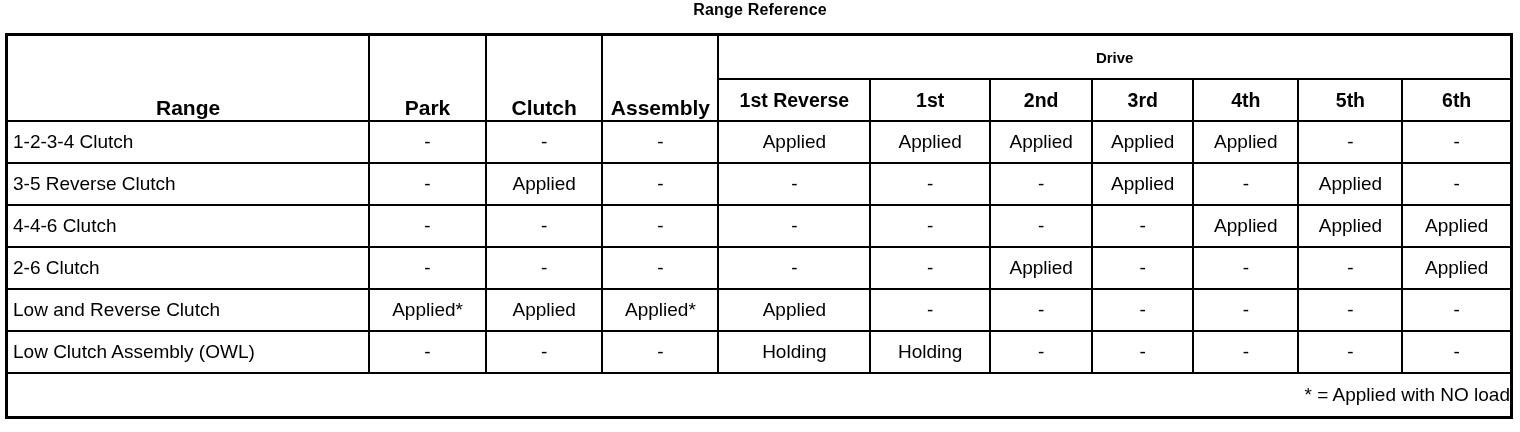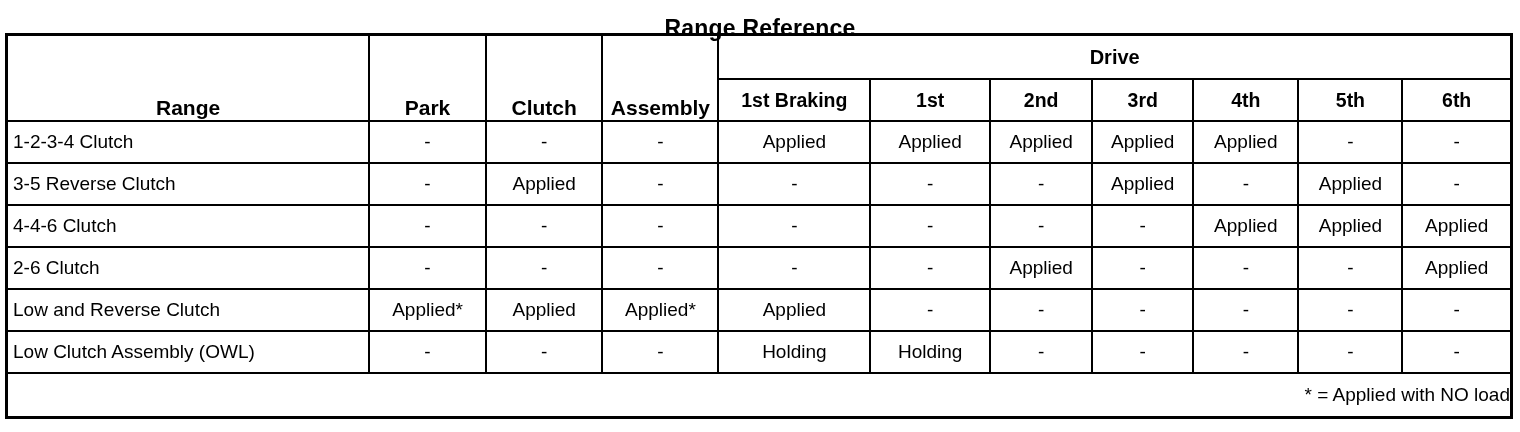--- a/index.html
+++ b/index.html
@@ -13,22 +13,22 @@
     color: #000000;
   }
   .page {
     width: 1520px;
     height: 432px;
     box-sizing: border-box;
   }
   .title {
     text-align: center;
     font-weight: bold;
-    font-size: 23px;
-    padding-top: 15px;
+    font-size: 16px;
+    padding-top: 1px;
     height: 33px;
     box-sizing: border-box;
     letter-spacing: 0.2px;
   }
   table.range-table {
     border-collapse: collapse;
     table-layout: fixed;
     width: 1508px;
     margin-left: 5px;
     border: 3px solid #000000;
@@ -47,21 +47,21 @@
     vertical-align: bottom;
     font-weight: bold;
     height: 84px;
     padding-bottom: 10px;
     font-size: 21px;
   }
   tr.drive-row th.drive-head {
     height: 42px;
     font-weight: bold;
     vertical-align: middle;
-    font-size: 20px;
+    font-size: 15px;
   }
   tr.subhead-row th {
     height: 40px;
     font-weight: bold;
     vertical-align: middle;
     font-size: 19.5px;
   }
   
   tbody tr td {
     height: 40px;
@@ -105,21 +105,21 @@
     </colgroup>
     <thead>
       <tr class="drive-row">
         <th class="span-head" rowspan="2">Range</th>
         <th class="span-head" rowspan="2">Park</th>
         <th class="span-head" rowspan="2">Clutch</th>
         <th class="span-head" rowspan="2">Assembly</th>
         <th class="drive-head" colspan="7">Drive</th>
       </tr>
       <tr class="subhead-row">
-        <th>1st Braking</th>
+        <th>1st Reverse</th>
         <th>1st</th>
         <th>2nd</th>
         <th>3rd</th>
         <th>4th</th>
         <th>5th</th>
         <th>6th</th>
       </tr>
     </thead>
     <tbody>
 

